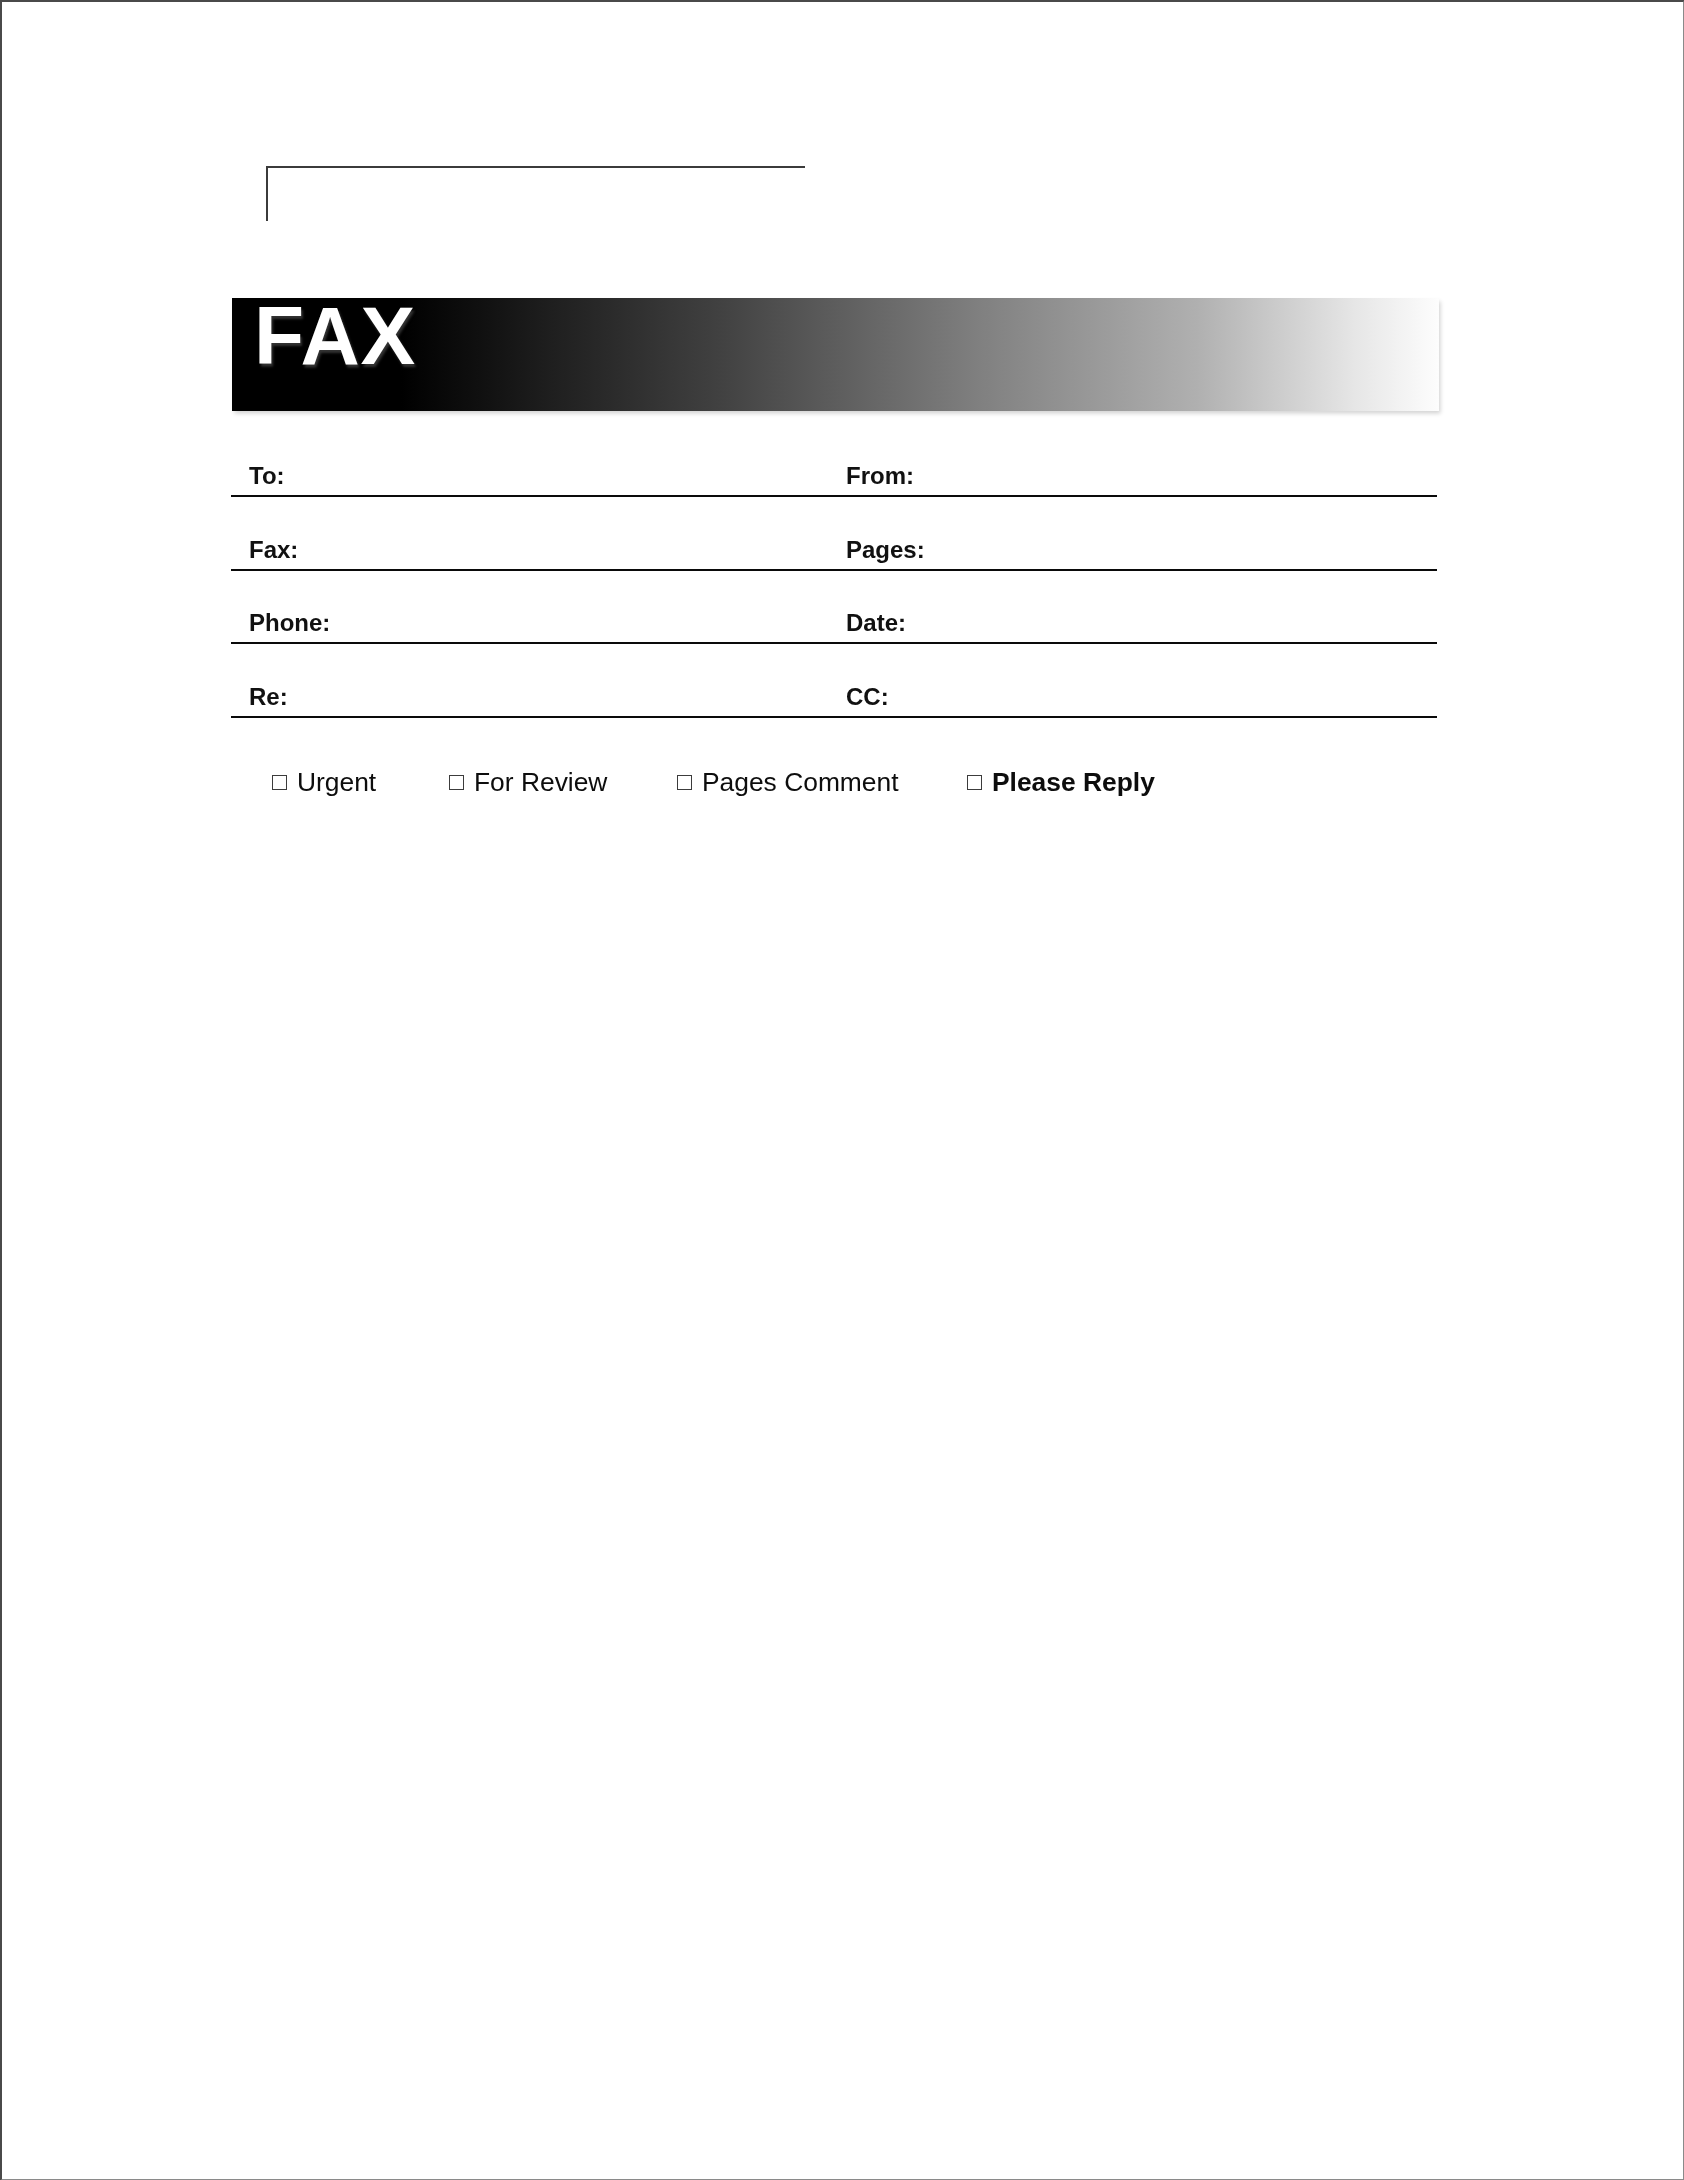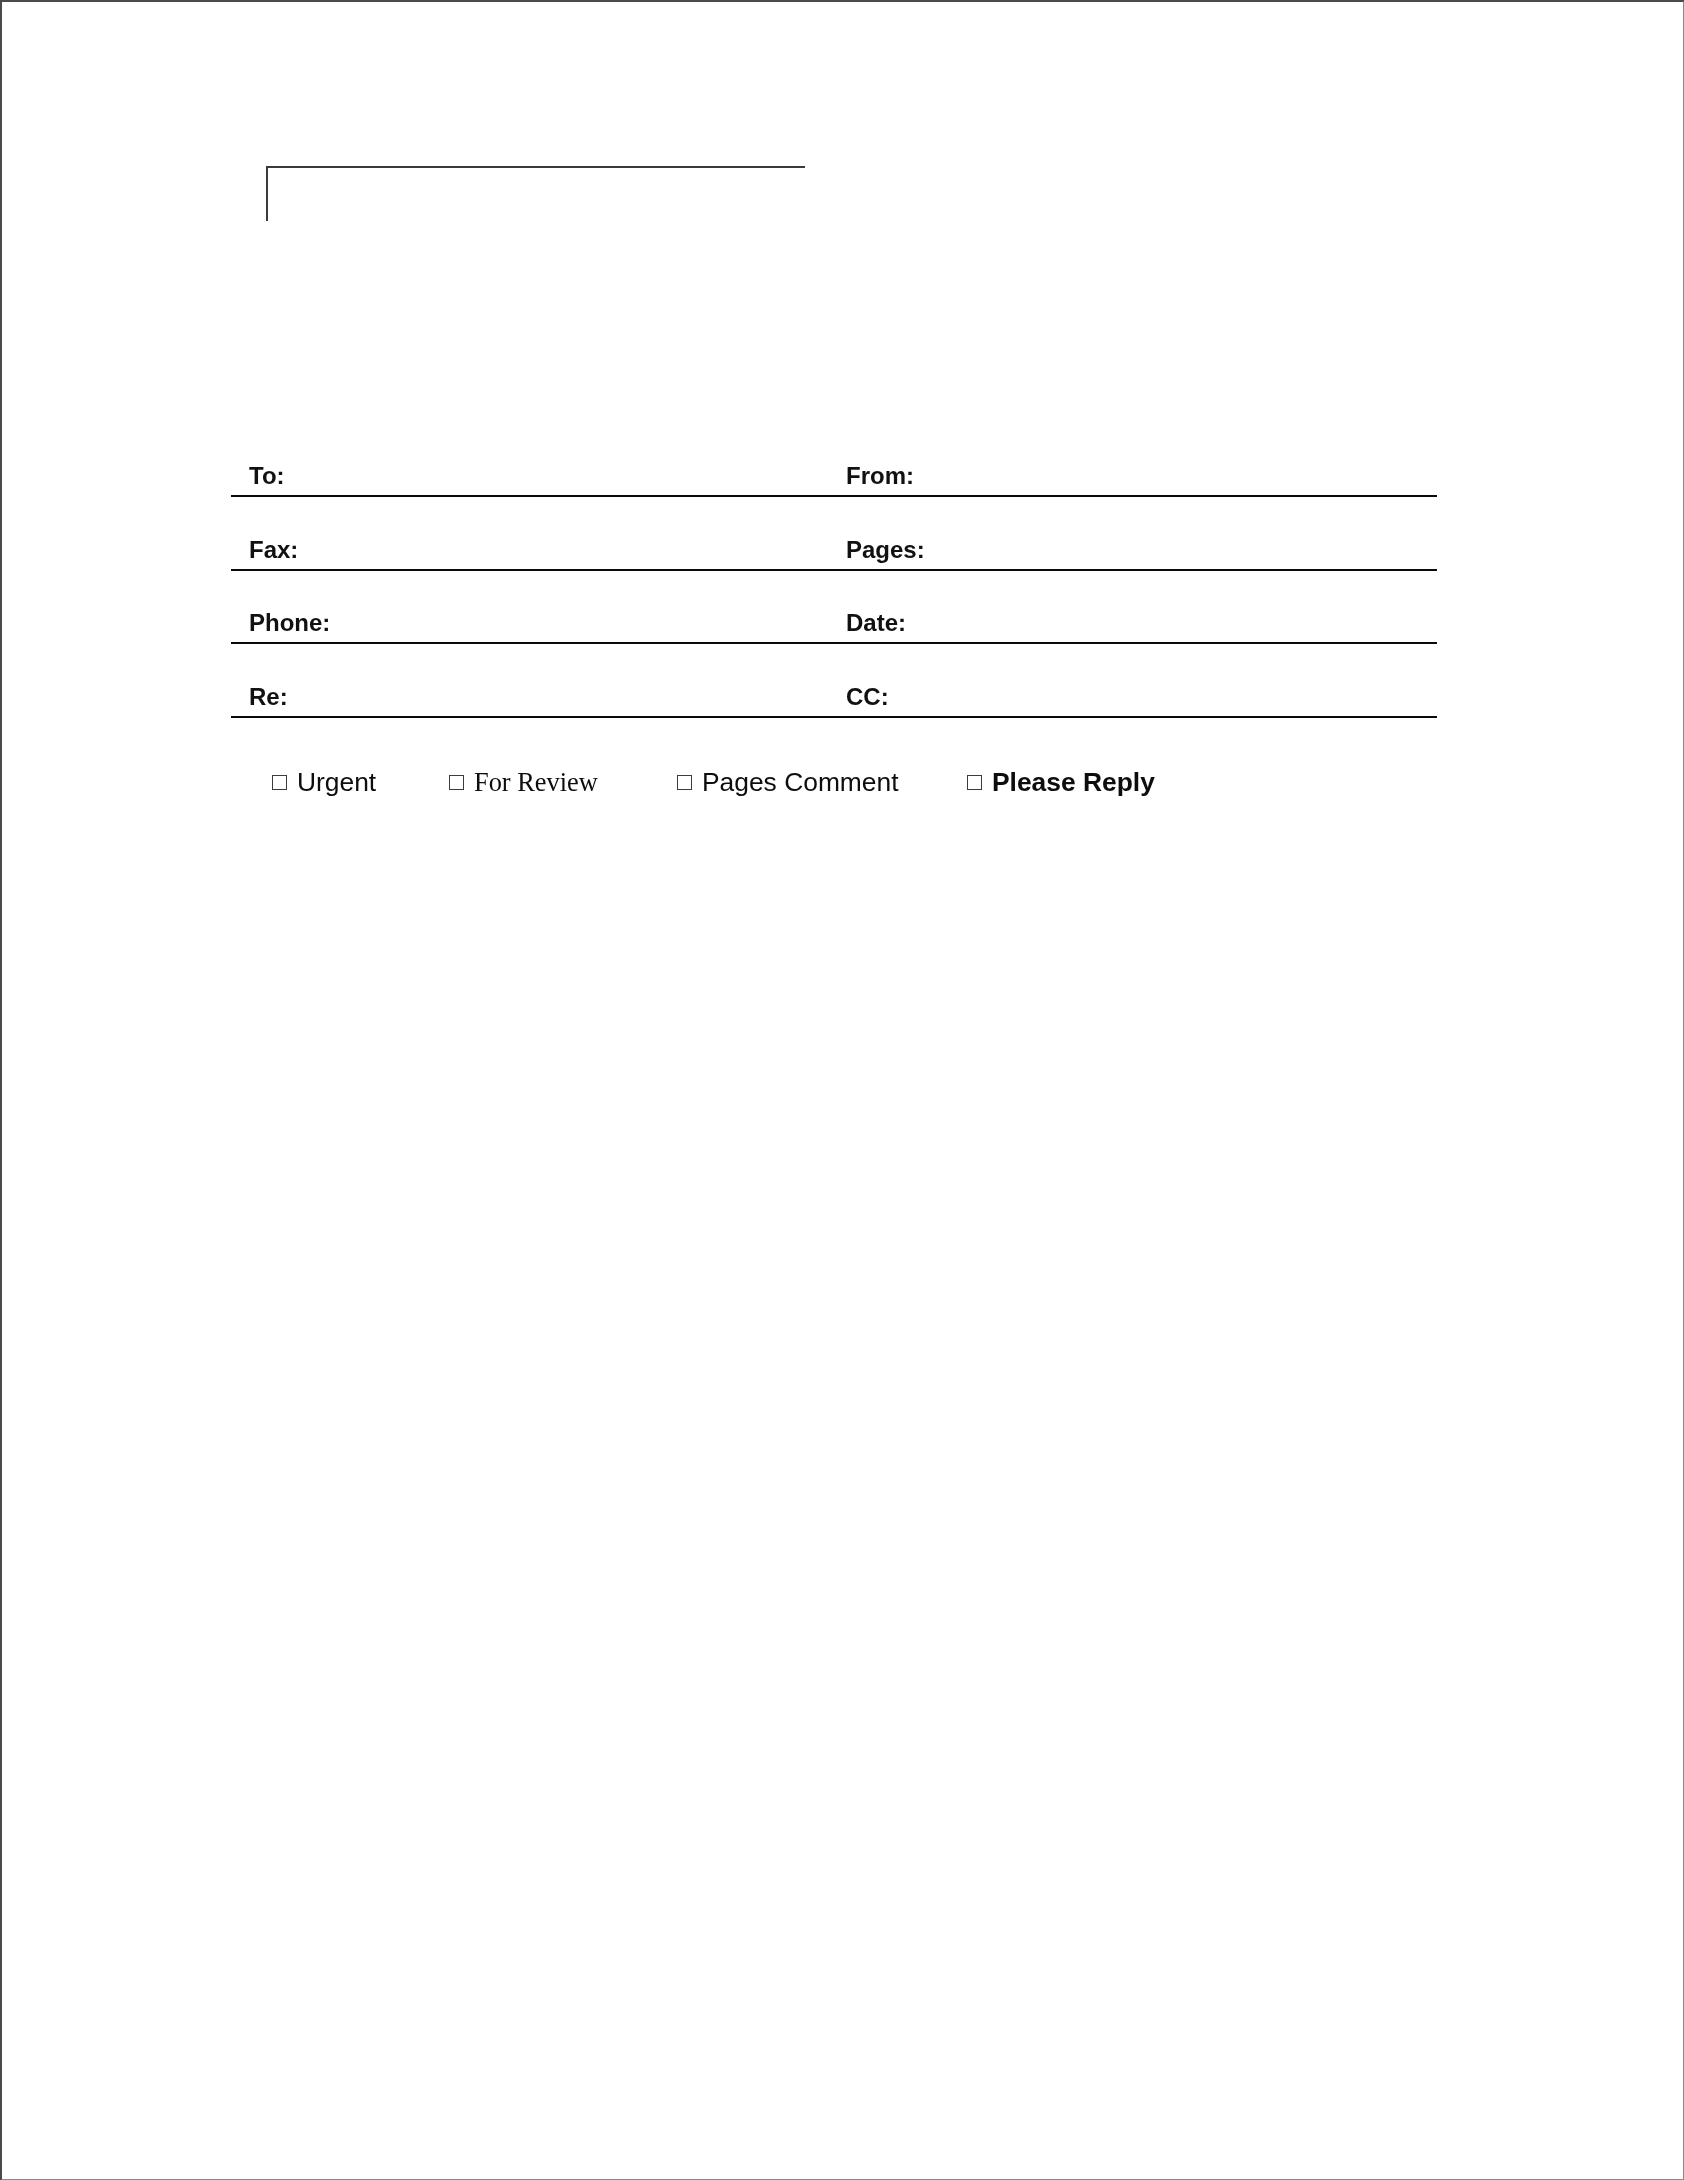--- a/index.html
+++ b/index.html
@@ -95,40 +95,43 @@
   }
   .cb-item {
     position: absolute;
     top: 0;
     white-space: nowrap;
     font-size: 26.4px;
     color: #0d0d0d;
     cursor: default;
   }
   .cb-item.cb-0 { left: 250px; }
-  .cb-item.cb-1 { left: 427px; font-family: Liberation Serif, serif; }
+  .cb-item.cb-1 { left: 427px; }
   .cb-item.cb-2 { left: 655px; }
   .cb-item.cb-3 { left: 945px; font-weight: bold; }
   .cb-box {
     display: inline-block;
     width: 12.8px;
     height: 12.8px;
     border: 1.7px solid #3c3c3c;
     background: #ffffff;
     margin-right: 10.2px;
     vertical-align: 0.9px;
   }
 </style>
 </head>
 <body>
 
 <div class="page">
 
   <div class="corner-bracket"></div>
 
+  <div class="banner">
+    <span class="banner-title">FAX</span>
+  </div>
 
   <div class="field-row row-0">
     <span class="cell left">To:</span>
     <span class="value-area left"></span>
     <span class="cell right">From:</span>
     <span class="value-area right"></span>
   </div>
 
   <div class="field-row row-1">
     <span class="cell left">Fax:</span>

